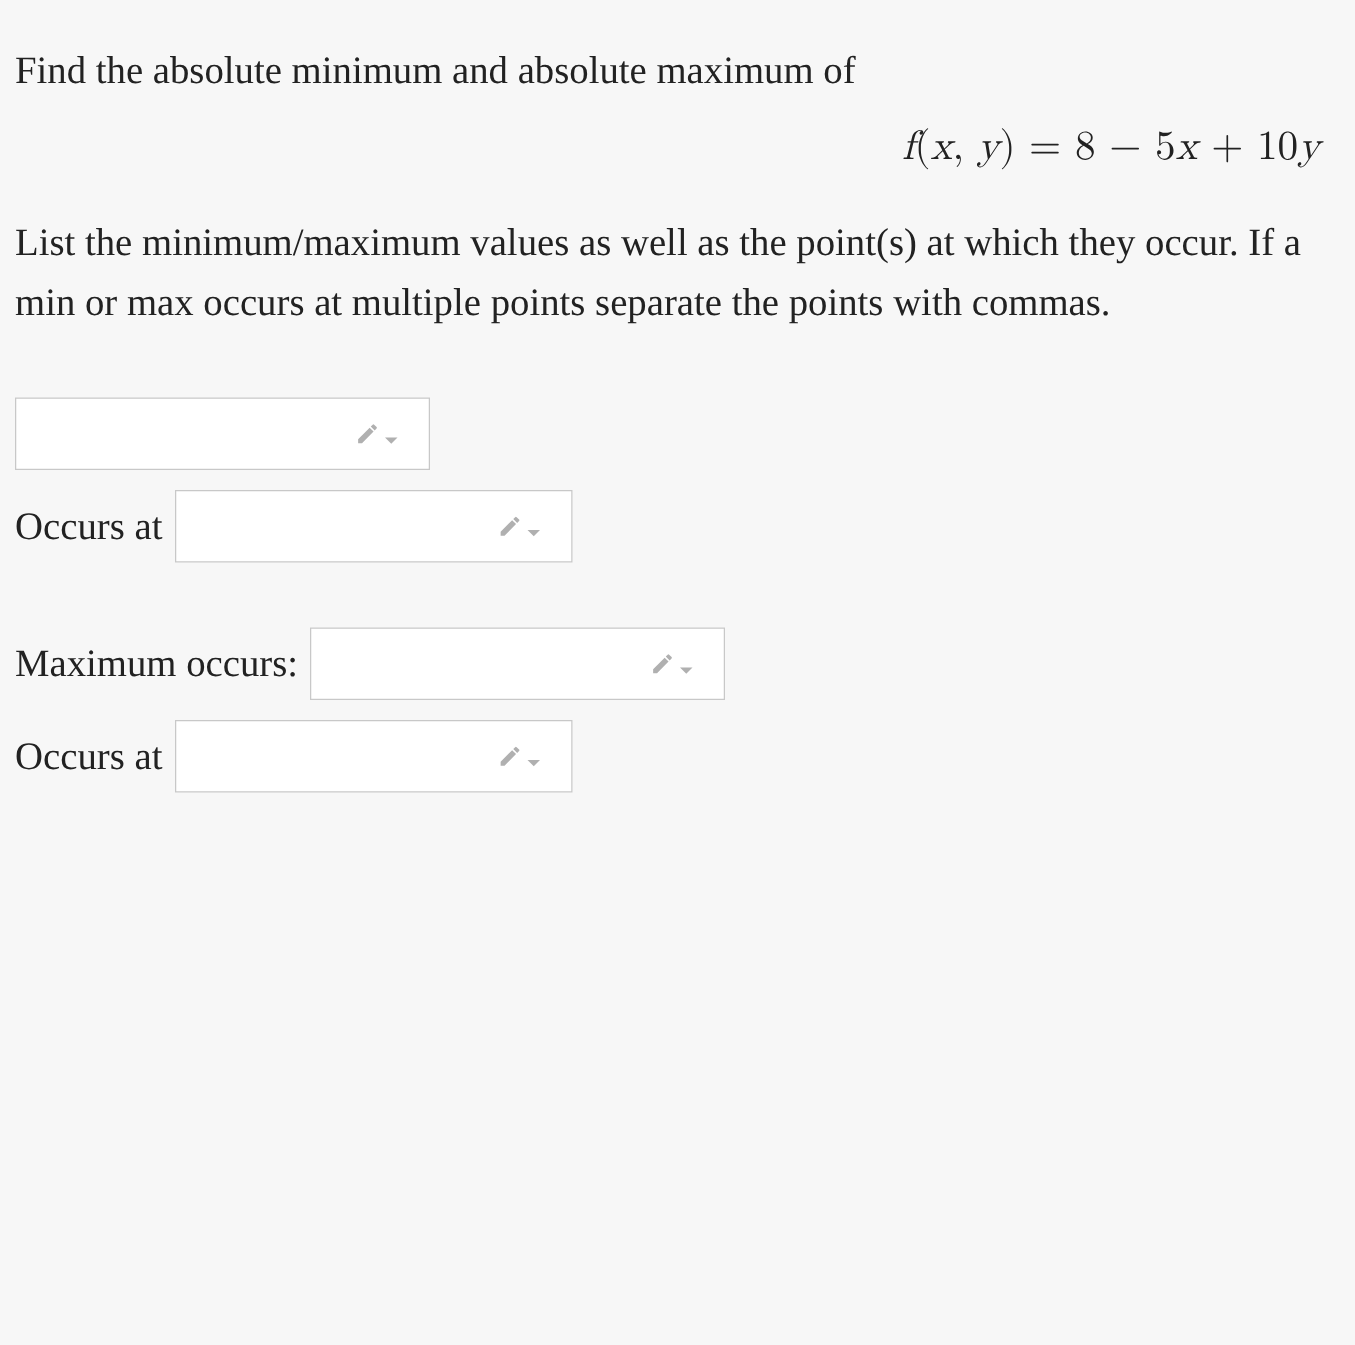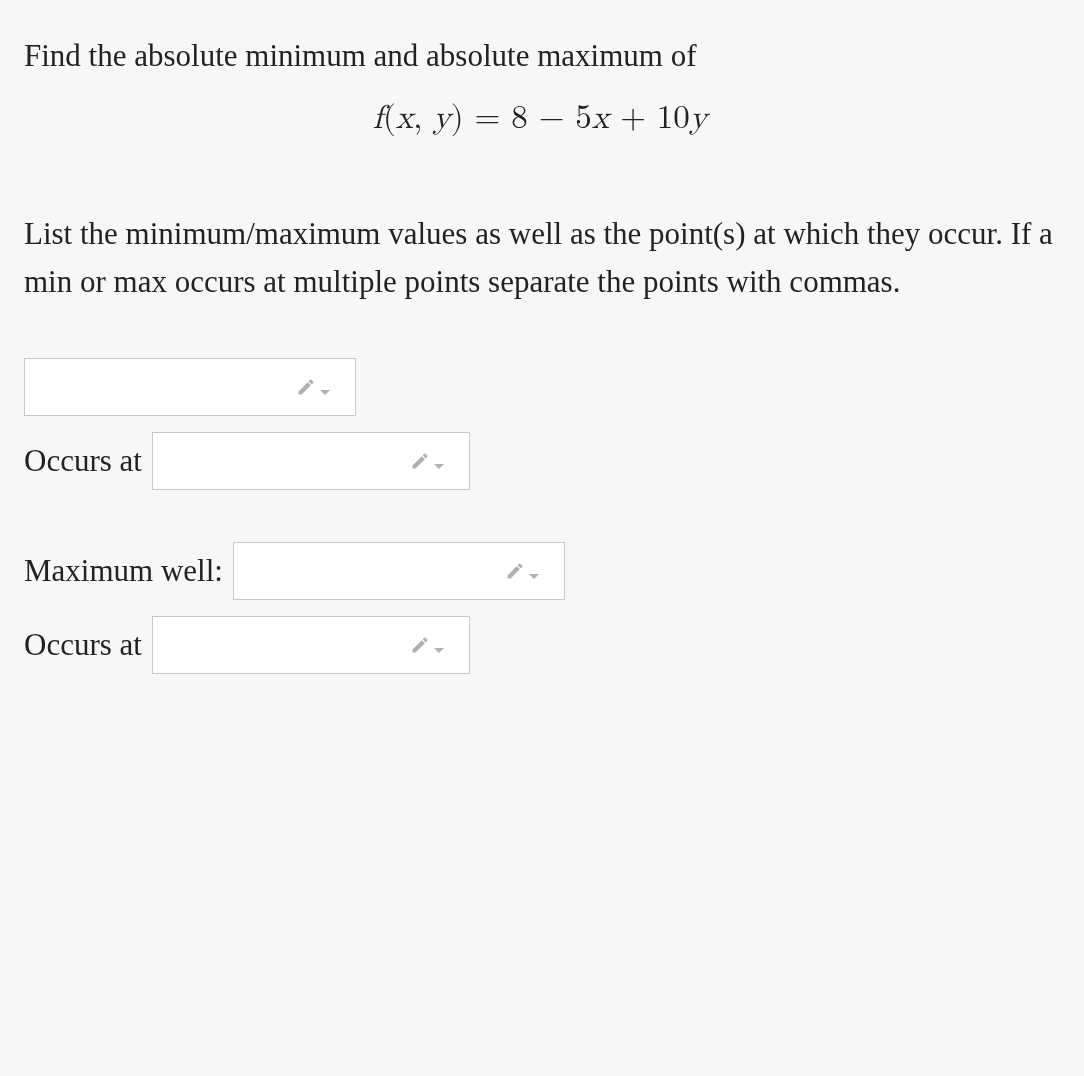--- a/index.html
+++ b/index.html
@@ -5,30 +5,30 @@
   html, body {
     margin: 0;
     padding: 0;
     background: #f7f7f7;
     font-family: Georgia, 'Times New Roman', serif;
     color: #222;
   }
   .page {
     width: 1084px;
     box-sizing: border-box;
-    padding: 32px 28px 48px 24px;
+    padding: 32px 28px 48px 12px;
   }
   .para {
     font-size: 31px;
     line-height: 1.55;
     margin: 0 0 8px 0;
     font-family: Georgia, 'Times New Roman', serif;
   }
   .math-block {
-    text-align: center;
+    text-align: right;
     font-family: 'Latin Modern Math', 'STIX Two Math', 'Cambria Math', Georgia, serif;
     font-size: 33px;
     margin: 18px 0 22px 0;
   }
   .math-i {
     font-style: italic;
     font-family: 'Latin Modern Math', 'STIX Two Math', 'Cambria Math', Georgia, serif;
   }
   .answer-group {
     margin-top: 52px;
@@ -93,21 +93,21 @@
 
 <div class="page">
 
   <p class="para">Find the absolute minimum and absolute maximum of</p>
 
   <div class="math-block">
     <span class="math-i">f</span><span>(</span><span class="math-i">x</span><span>, </span><span class="math-i">y</span><span>)</span><span> = </span><span>8 − 5</span><span class="math-i">x</span><span> + 10</span><span class="math-i">y</span>
   </div>
 
 
-  <p class="para" style="margin-top:72px;">List the minimum/maximum values as well as the point(s) at which they occur. If a min or max occurs at multiple points separate the points with commas.</p>
+  <p class="para" style="margin-top:32px;">List the minimum/maximum values as well as the point(s) at which they occur. If a min or max occurs at multiple points separate the points with commas.</p>
 
   <div class="answer-group">
 
     <div class="answer-row">
       <div class="answer-box box-wide">
         <input type="text" value="" style="">
         <div class="edit-icon-wrap">
           <span class="pencil">
             <svg viewBox="0 0 24 24">
                 <path fill="#b0b0b0" d="M3 17.25V21h3.75L17.81 9.94l-3.75-3.75L3 17.25zM20.71 7.04a1 1 0 0 0 0-1.41l-2.34-2.34a1 1 0 0 0-1.41 0l-1.83 1.83 3.75 3.75 1.83-1.83z"></path>
@@ -129,21 +129,21 @@
               </svg>
           </span>
           <span class="caret"></span>
         </div>
       </div>
     </div>
 
     <div class="spacer-extra"></div>
 
     <div class="answer-row">
-      <span class="answer-label">Maximum well:</span>
+      <span class="answer-label">Maximum occurs:</span>
       <div class="answer-box box-wide">
         <input type="text" value="" style="">
         <div class="edit-icon-wrap">
           <span class="pencil">
             <svg viewBox="0 0 24 24">
                 <path fill="#b0b0b0" d="M3 17.25V21h3.75L17.81 9.94l-3.75-3.75L3 17.25zM20.71 7.04a1 1 0 0 0 0-1.41l-2.34-2.34a1 1 0 0 0-1.41 0l-1.83 1.83 3.75 3.75 1.83-1.83z"></path>
               </svg>
           </span>
           <span class="caret"></span>
         </div>

